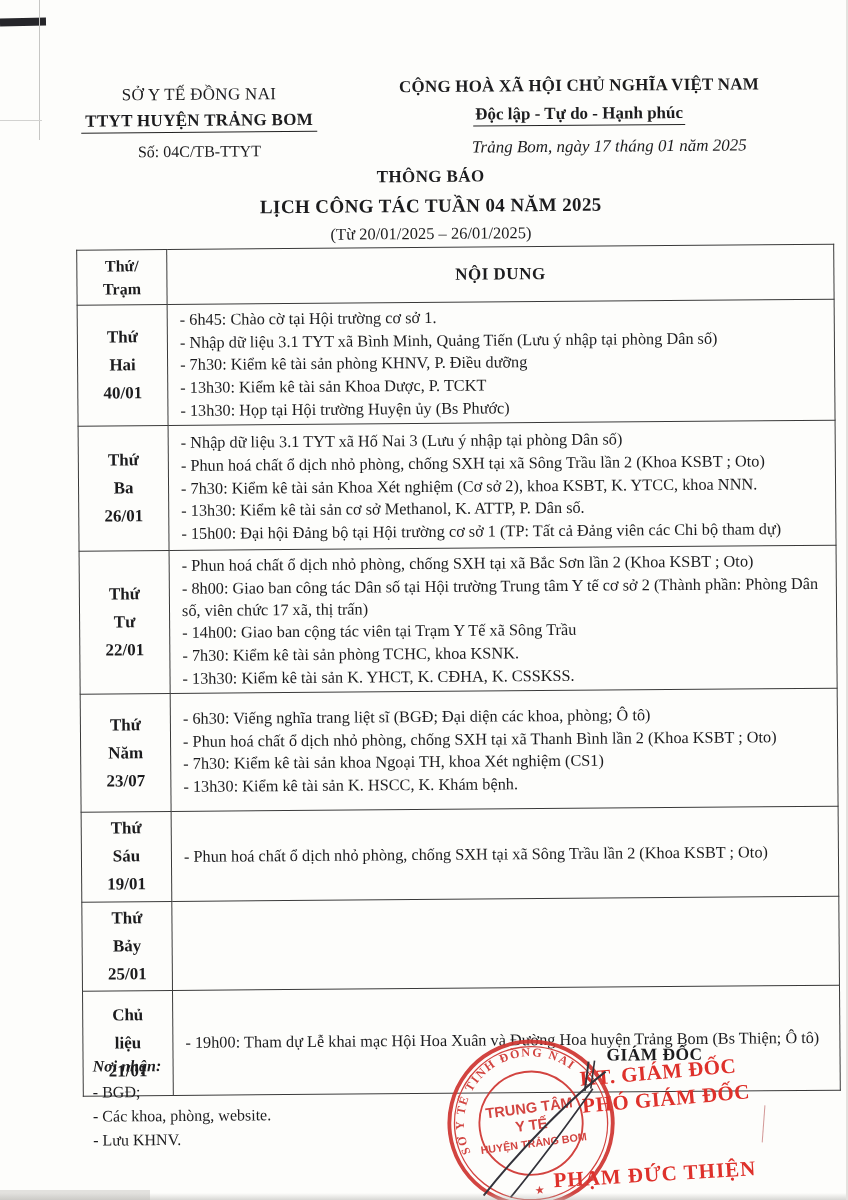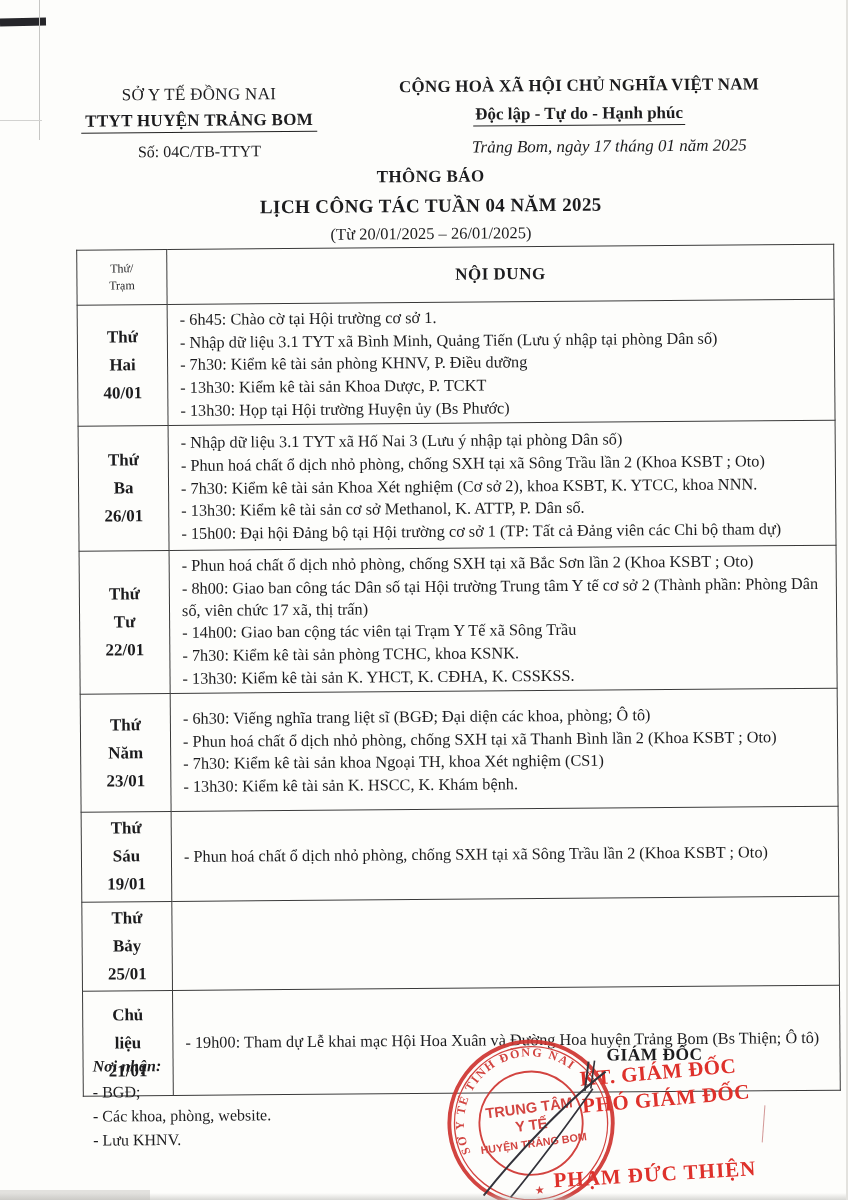--- a/index.html
+++ b/index.html
@@ -26,21 +26,21 @@
   
   .title{position:absolute;left:0;top:164px;width:866px;text-align:center;line-height:1.5;}
   .title .t1{font-size:17px;font-weight:bold;letter-spacing:.4px;}
   .title .t2{font-size:19px;font-weight:bold;letter-spacing:.4px;margin-top:2px;}
   .title .t3{font-size:16.5px;margin-top:2px;}
 
   
   table.sched{position:absolute;left:78px;top:247px;width:758px;border-collapse:collapse;table-layout:fixed;}
   table.sched th,table.sched td{border:1.6px solid #3a3a3a;vertical-align:middle;}
   col.day{width:90px;}
-  th.day-h{font-size:12px;font-weight:normal;line-height:1.45;height:52px;}
+  th.day-h{font-size:16px;font-weight:bold;line-height:1.45;height:52px;}
   th.content-h{font-size:17px;font-weight:bold;letter-spacing:.5px;text-align:center;}
   td.day-c{text-align:center;font-weight:bold;font-size:17px;line-height:1.65;padding:2px 0;}
   td.items-c{padding:3px 10px 3px 12px;font-size:16.3px;line-height:1.33;}
   td.items-c .it{margin:1px 0;}
 
   
   .recips{position:absolute;left:88px;top:1052px;font-size:16px;line-height:1.5;}
   .recips .rt{font-weight:bold;font-style:italic;margin-bottom:2px;}
   .director{position:absolute;left:540px;top:1046px;width:220px;text-align:center;font-size:17.5px;font-weight:bold;letter-spacing:.4px;}
   .red-sign{position:absolute;left:576px;top:1058px;width:230px;text-align:left;color:#de312b;font-weight:bold;font-size:21px;line-height:1.3;transform:rotate(-4.5deg);letter-spacing:.5px;}
@@ -134,21 +134,21 @@
             <div class="it">- 8h00: Giao ban công tác Dân số tại Hội trường Trung tâm Y tế cơ sở 2 (Thành phần: Phòng Dân số, viên chức 17 xã, thị trấn)</div>
             <div class="it">- 14h00:  Giao ban cộng tác viên tại Trạm Y Tế xã Sông Trầu</div>
             <div class="it">- 7h30: Kiểm kê tài sản phòng TCHC, khoa KSNK.</div>
             <div class="it">- 13h30: Kiểm kê tài sản K. YHCT, K. CĐHA, K. CSSKSS.</div>
           </td>
         </tr>
         <tr>
           <td class="day-c" style="height: 113px;">
             <div>Thứ</div>
             <div>Năm</div>
-            <div>23/01</div>
+            <div>23/07</div>
           </td>
           <td class="items-c">
             <div class="it">- 6h30: Viếng nghĩa trang liệt sĩ (BGĐ; Đại diện các khoa, phòng; Ô tô)</div>
             <div class="it">- Phun hoá chất ổ dịch nhỏ phòng, chống SXH tại xã Thanh Bình lần 2 (Khoa KSBT ; Oto)</div>
             <div class="it">- 7h30: Kiểm kê tài sản khoa Ngoại TH, khoa Xét nghiệm (CS1)</div>
             <div class="it">- 13h30: Kiểm kê tài sản K. HSCC, K. Khám bệnh.</div>
           </td>
         </tr>
         <tr>
           <td class="day-c" style="height: 77px;">

